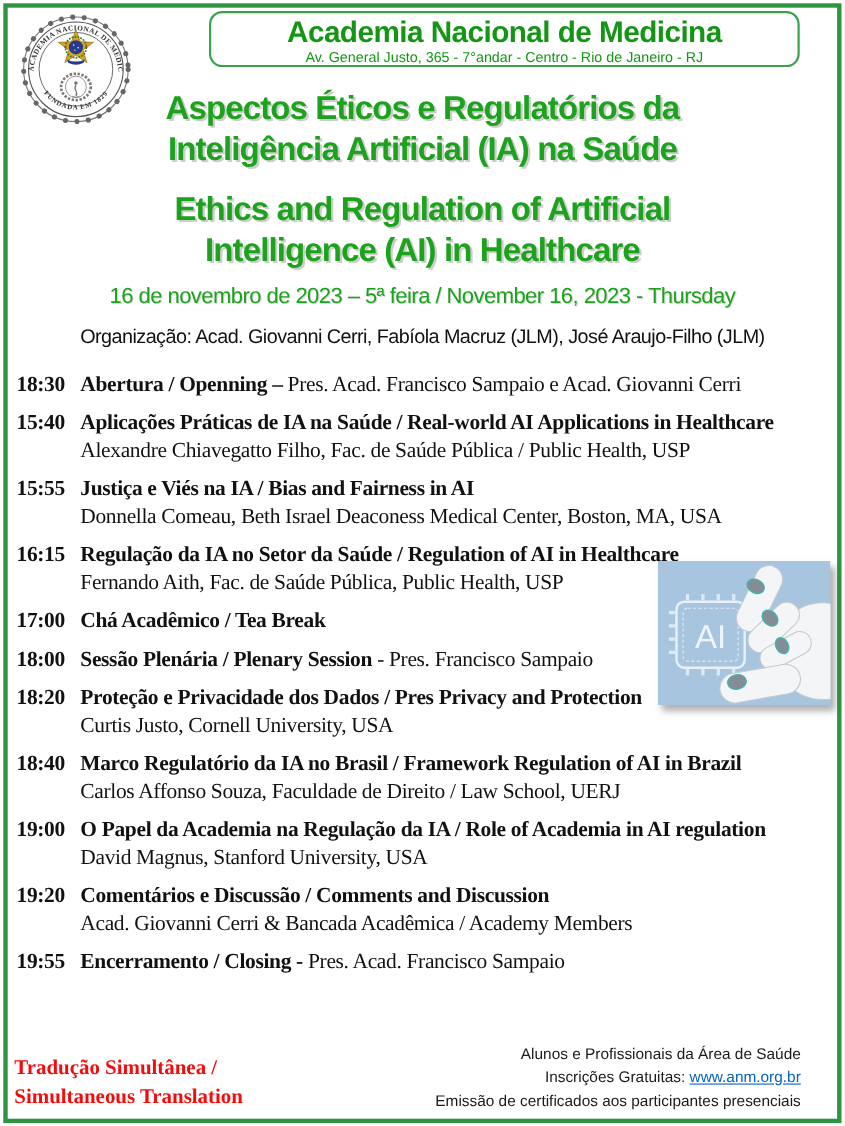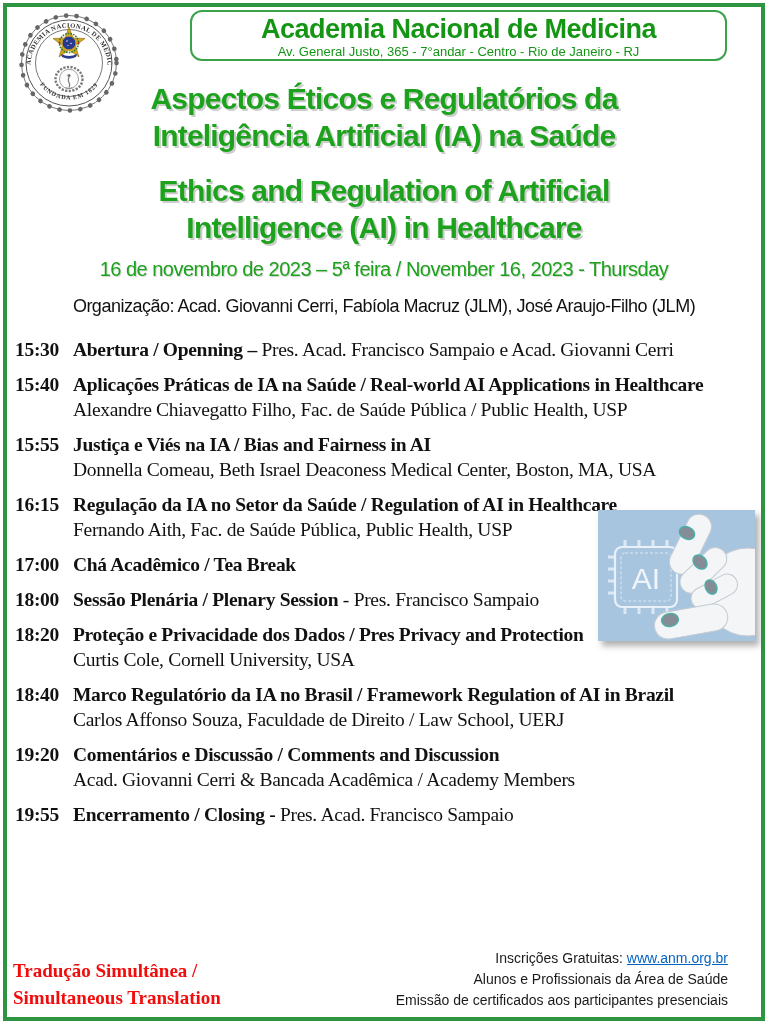--- a/index.html
+++ b/index.html
@@ -134,21 +134,21 @@
     </div>
     <div class="title en">
       <div>Ethics and Regulation of Artificial</div>
       <div>Intelligence (AI) in Healthcare</div>
     </div>
     <div class="date">16 de novembro de 2023 – 5ª feira / November 16, 2023 - Thursday</div>
     <div class="org">Organização: Acad. Giovanni Cerri, Fabíola Macruz (JLM), José Araujo-Filho (JLM)</div>
 
     <div class="sched">
       <div class="item">
-        <div class="line"><span class="time">15:30</span><span class="titl">Abertura / Openning –</span>
+        <div class="line"><span class="time">18:30</span><span class="titl">Abertura / Openning –</span>
           <span class="tail">Pres. Acad. Francisco Sampaio e Acad. Giovanni Cerri</span></div>
 
       </div>
       <div class="item">
         <div class="line"><span class="time">15:40</span><span class="titl">Aplicações Práticas de IA na Saúde / Real-world AI Applications in Healthcare</span>
           <span class="tail"></span></div>
         <div class="speaker">Alexandre Chiavegatto Filho, Fac. de Saúde Pública / Public Health, USP</div>
       </div>
       <div class="item">
         <div class="line"><span class="time">15:55</span><span class="titl">Justiça e Viés na IA / Bias and Fairness in AI</span>
@@ -166,26 +166,31 @@
 
       </div>
       <div class="item">
         <div class="line"><span class="time">18:00</span><span class="titl">Sessão Plenária / Plenary Session</span>
           <span class="tail">- Pres. Francisco Sampaio</span></div>
 
       </div>
       <div class="item">
         <div class="line"><span class="time">18:20</span><span class="titl">Proteção e Privacidade dos Dados / Pres Privacy and Protection</span>
           <span class="tail"></span></div>
-        <div class="speaker">Curtis Cole, Cornell University, USA</div>
+        <div class="speaker">Curtis Justo, Cornell University, USA</div>
       </div>
       <div class="item">
         <div class="line"><span class="time">18:40</span><span class="titl">Marco Regulatório da IA no Brasil / Framework Regulation of AI in Brazil</span>
           <span class="tail"></span></div>
         <div class="speaker">Carlos Affonso Souza, Faculdade de Direito / Law School, UERJ</div>
+      </div>
+      <div class="item">
+        <div class="line"><span class="time">19:00</span><span class="titl">O Papel da Academia na Regulação da IA / Role of Academia in AI regulation</span>
+          <span class="tail"></span></div>
+        <div class="speaker">David Magnus, Stanford University, USA</div>
       </div>
       <div class="item">
         <div class="line"><span class="time">19:20</span><span class="titl">Comentários e Discussão / Comments and Discussion</span>
           <span class="tail"></span></div>
         <div class="speaker">Acad. Giovanni Cerri &amp; Bancada Acadêmica / Academy Members</div>
       </div>
       <div class="item">
         <div class="line"><span class="time">19:55</span><span class="titl">Encerramento / Closing -</span>
           <span class="tail">Pres. Acad. Francisco Sampaio</span></div>
 
@@ -230,18 +235,18 @@
       <ellipse cx="72" cy="110" rx="8.5" ry="6.5" transform="rotate(-10 72 110)"></ellipse>
     </g>
   </svg>
 
   <div class="footer">
     <div class="trans">
       <div>Tradução Simultânea /</div>
       <div>Simultaneous Translation</div>
     </div>
     <div class="reg">
+      <div>Alunos e Profissionais da Área de Saúde</div>
       <div><span>Inscrições Gratuitas: </span><a>www.anm.org.br</a></div>
-      <div>Alunos e Profissionais da Área de Saúde</div>
       <div>Emissão de certificados aos participantes presenciais</div>
     </div>
   </div>
 </div>
 
 </body></html>

